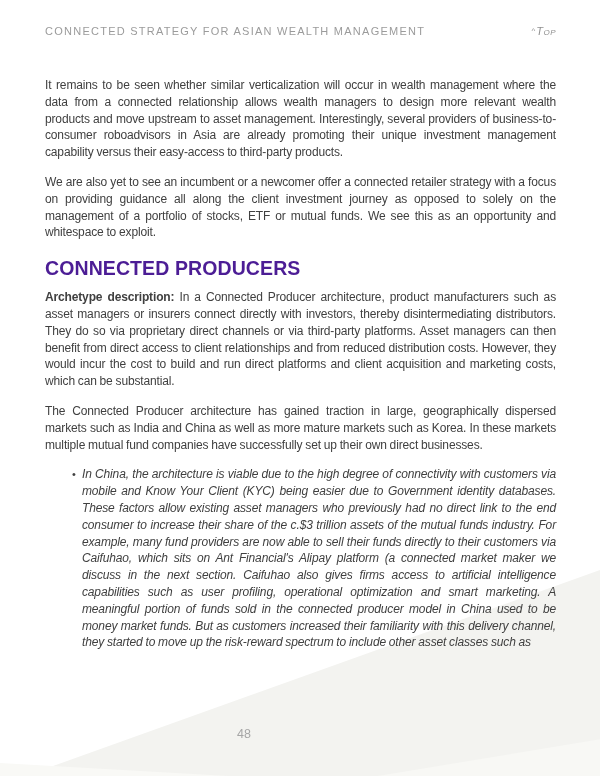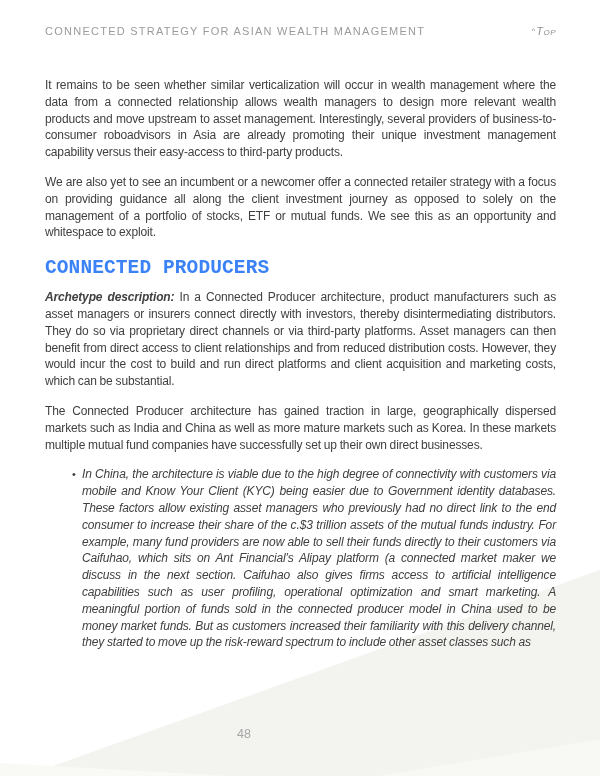--- a/index.html
+++ b/index.html
@@ -104,21 +104,21 @@
   p.body-text { margin-bottom: 13px; }
   .section-heading {
     font-size: 19.5px;
     font-weight: 700;
     color: #17366d;
     letter-spacing: 0.1px;
     margin-top: 15px;
     margin-bottom: 9px;
     line-height: 24px;
   }
-  .bold-lead { font-weight: 700; font-style: italic; }
+  .bold-lead { font-weight: 700; }
   .sub-heading {
     font-size: 12.5px;
     font-weight: 700;
     color: #3c3c3c;
     margin-top: 11px;
     margin-bottom: 6px;
     line-height: 17px;
   }
   .bullet-item {
     display: flex;
@@ -164,21 +164,21 @@
       <span class="top-label">Top</span>
     </a>
   </div>
 
   <div class="main">
 
     <p class="body-text">It remains to be seen whether similar verticalization will occur in wealth management where the data from a connected relationship allows wealth managers to design more relevant wealth products and move upstream to asset management. Interestingly, several providers of business-to-consumer roboadvisors in Asia are already promoting their unique investment management capability versus their easy-access to third-party products.</p>
 
     <p class="body-text">We are also yet to see an incumbent or a newcomer offer a connected retailer strategy with a focus on providing guidance all along the client investment journey as opposed to solely on the management of a portfolio of stocks, ETF or mutual funds. We see this as an opportunity and whitespace to exploit.</p>
 
-    <h1 class="section-heading" style="color: #3b82f6; font-family: Liberation Mono, monospace;">CONNECTED PRODUCERS</h1>
+    <h1 class="section-heading" style="color: #4c1d95;">CONNECTED PRODUCERS</h1>
 
     <p class="body-text"><span class="bold-lead">Archetype description:</span><span> In a Connected Producer architecture, product manufacturers such as asset managers or insurers connect directly with investors, thereby disintermediating distributors. They do so via proprietary direct channels or via third-party platforms. Asset managers can then benefit from direct access to client relationships and from reduced distribution costs. However, they would incur the cost to build and run direct platforms and client acquisition and marketing costs, which can be substantial.</span></p>
 
 
     <p class="body-text">The Connected Producer architecture has gained traction in large, geographically dispersed markets such as India and China as well as more mature markets such as Korea. In these markets multiple mutual fund companies have successfully set up their own direct businesses.</p>
 
     <div class="bullet-item">
       <span class="bullet-marker">•</span>
       <span class="body-text bullet-text">In China, the architecture is viable due to the high degree of connectivity with customers via mobile and Know Your Client (KYC) being easier due to Government identity databases. These factors allow existing asset managers who previously had no direct link to the end consumer to increase their share of the c.$3 trillion assets of the mutual funds industry. For example, many fund providers are now able to sell their funds directly to their customers via Caifuhao, which sits on Ant Financial's Alipay platform (a connected market maker we discuss in the next section. Caifuhao also gives firms access to artificial intelligence capabilities such as user profiling, operational optimization and smart marketing. A meaningful portion of funds sold in the connected producer model in China used to be money market funds. But as customers increased their familiarity with this delivery channel, they started to move up the risk-reward spectrum to include other asset classes such as</span>
     </div>

